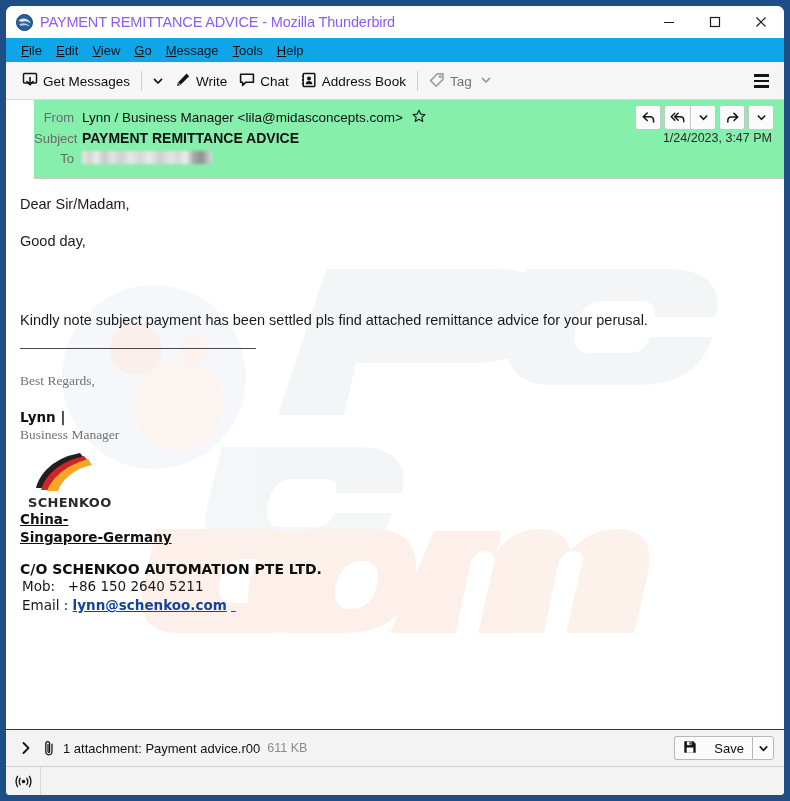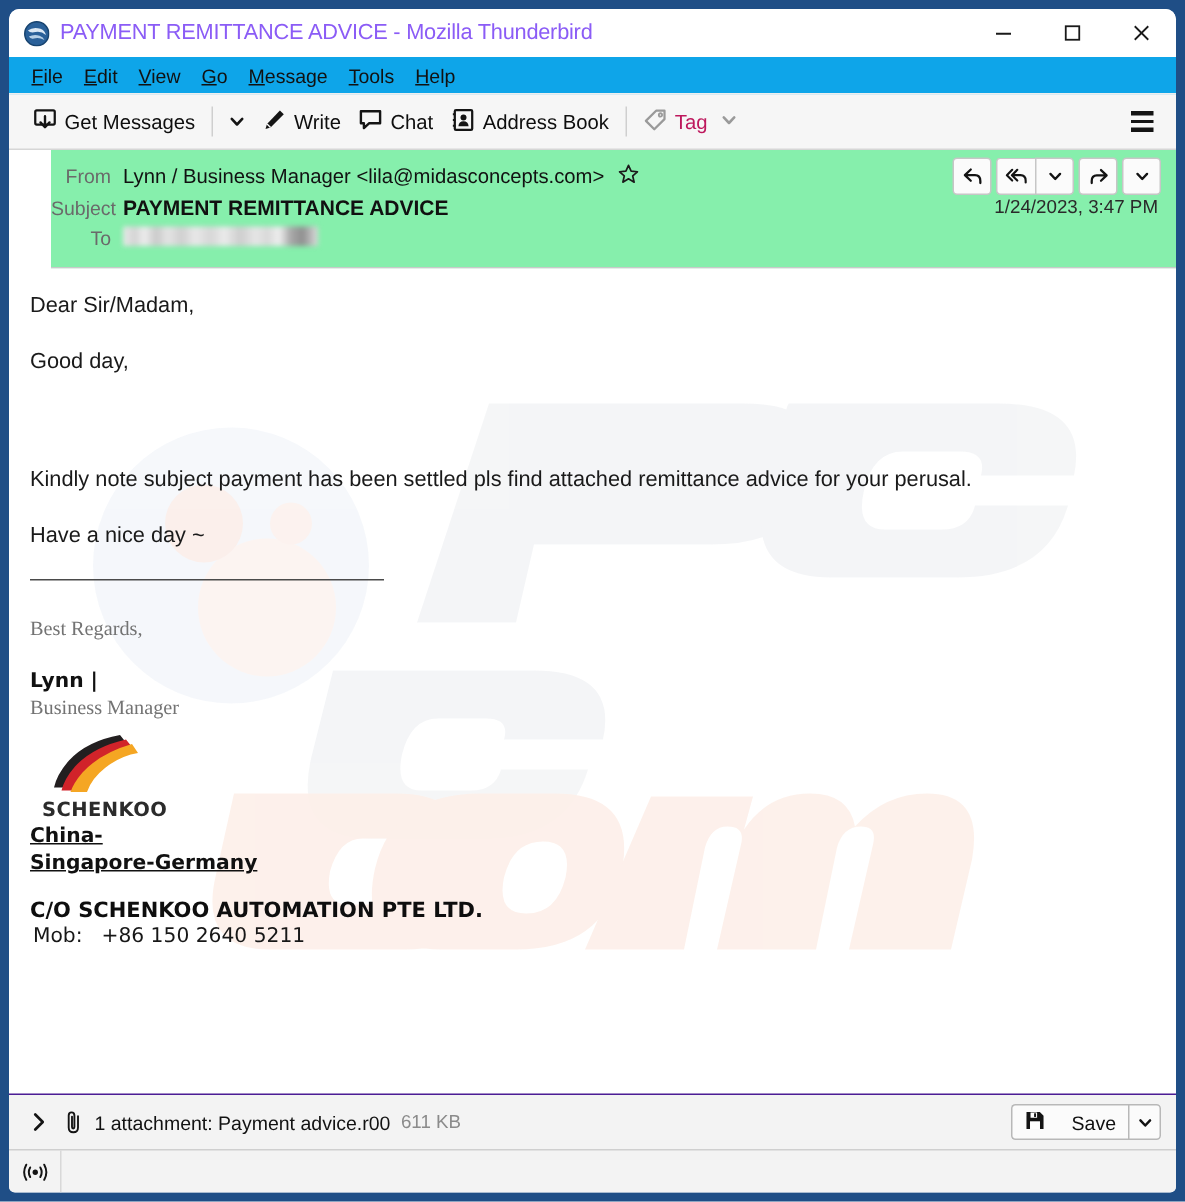--- a/index.html
+++ b/index.html
@@ -99,21 +99,21 @@
   .tbar-item {
     display: flex;
     align-items: center;
     gap: 5px;
     padding: 4px 6px;
     border-radius: 3px;
     font-size: 13.5px;
     color: #0e0e0e;
     white-space: nowrap;
   }
-  .tbar-item.disabled { color: #be185d; }
+  .tbar-item.disabled { color: #737373; }
   .tbar-caret {
     padding: 4px 5px;
     border-radius: 3px;
     display: flex;
     align-items: center;
   }
   .tbar-sep {
     width: 1px;
     height: 20px;
     background: #cfcfcf;
@@ -577,21 +577,20 @@
           <path d="M408 302 L476 302 L470 324 q16 -24 44 -24 q26 0 30 22 q20 -22 48 -22 q38 0 30 44 L608 404 L540 404 L556 334 q3 -12 -8 -12 q-12 0 -16 14 L518 404 L452 404 L468 334 q3 -12 -9 -12 q-11 0 -15 14 L430 404 L364 404 Z"></path>
         </g>
       </svg>
     </div>
 
     <div class="body-content">
       <div class="p-line">Dear Sir/Madam,</div>
       <div class="p-line">Good day,</div>
       <div class="p-gap"></div>
       <div class="p-line">Kindly note subject payment has been settled pls find attached remittance advice for your perusal.</div>
-      <div class="p-line">Have a nice day ~</div>
 
       <hr class="sig-hr">
 
       <div class="sig-line">Best Regards,</div>
       <div style="height:18px"></div>
       <div class="sig-name">Lynn |</div>
       <div class="sig-line">Business Manager</div>
 
       <div class="logo-wrap">
         <svg width="70" height="42" viewBox="0 0 70 42">
@@ -603,20 +602,25 @@
       </div>
 
       <span class="sig-underline">China-</span>
       <span class="sig-underline">Singapore-Germany</span>
 
       <div class="sig-company">C/O SCHENKOO AUTOMATION PTE LTD.</div>
       <div class="sig-addr">
         <span>Mob:</span>
         <span style="display:inline-block;width:4px"></span>
         <span>+86 150 2640 5211</span>
+      </div>
+      <div class="sig-addr">
+        <span>Email :</span>
+        <span class="sig-email-link">lynn@schenkoo.com</span>
+        <span class="sig-email-link">&nbsp;</span>
       </div>
     </div>
   </div>
 
   <div class="attach-bar">
     <div class="attach-expander">
       <svg width="12" height="14" viewBox="0 0 12 14">
           <path d="M3.5 2 L8.5 7 L3.5 12" fill="none" stroke="#141414" stroke-width="1.8" stroke-linecap="round" stroke-linejoin="round"></path>
         </svg>
     </div>

